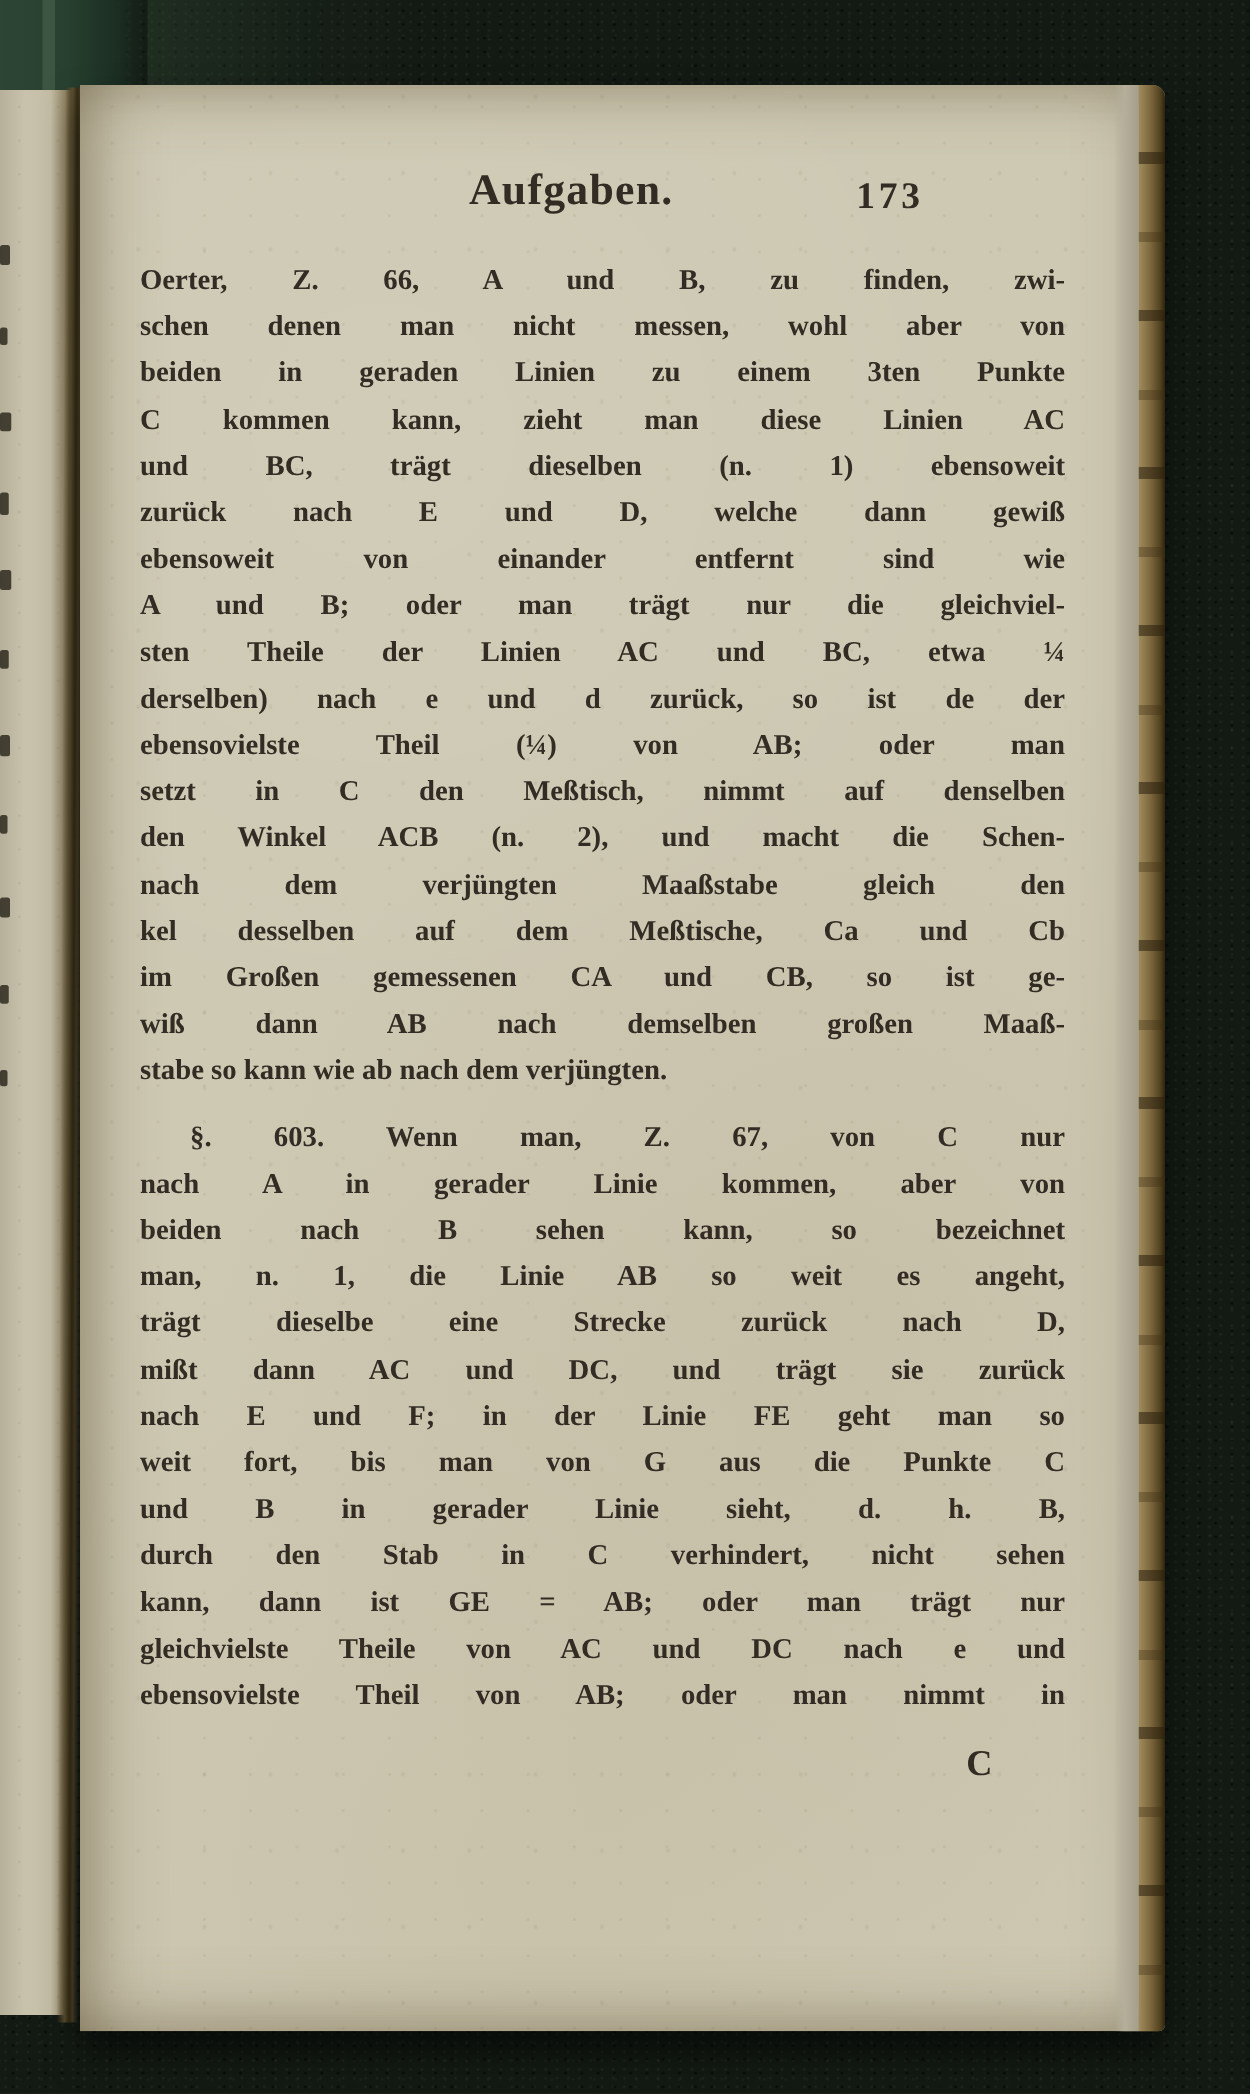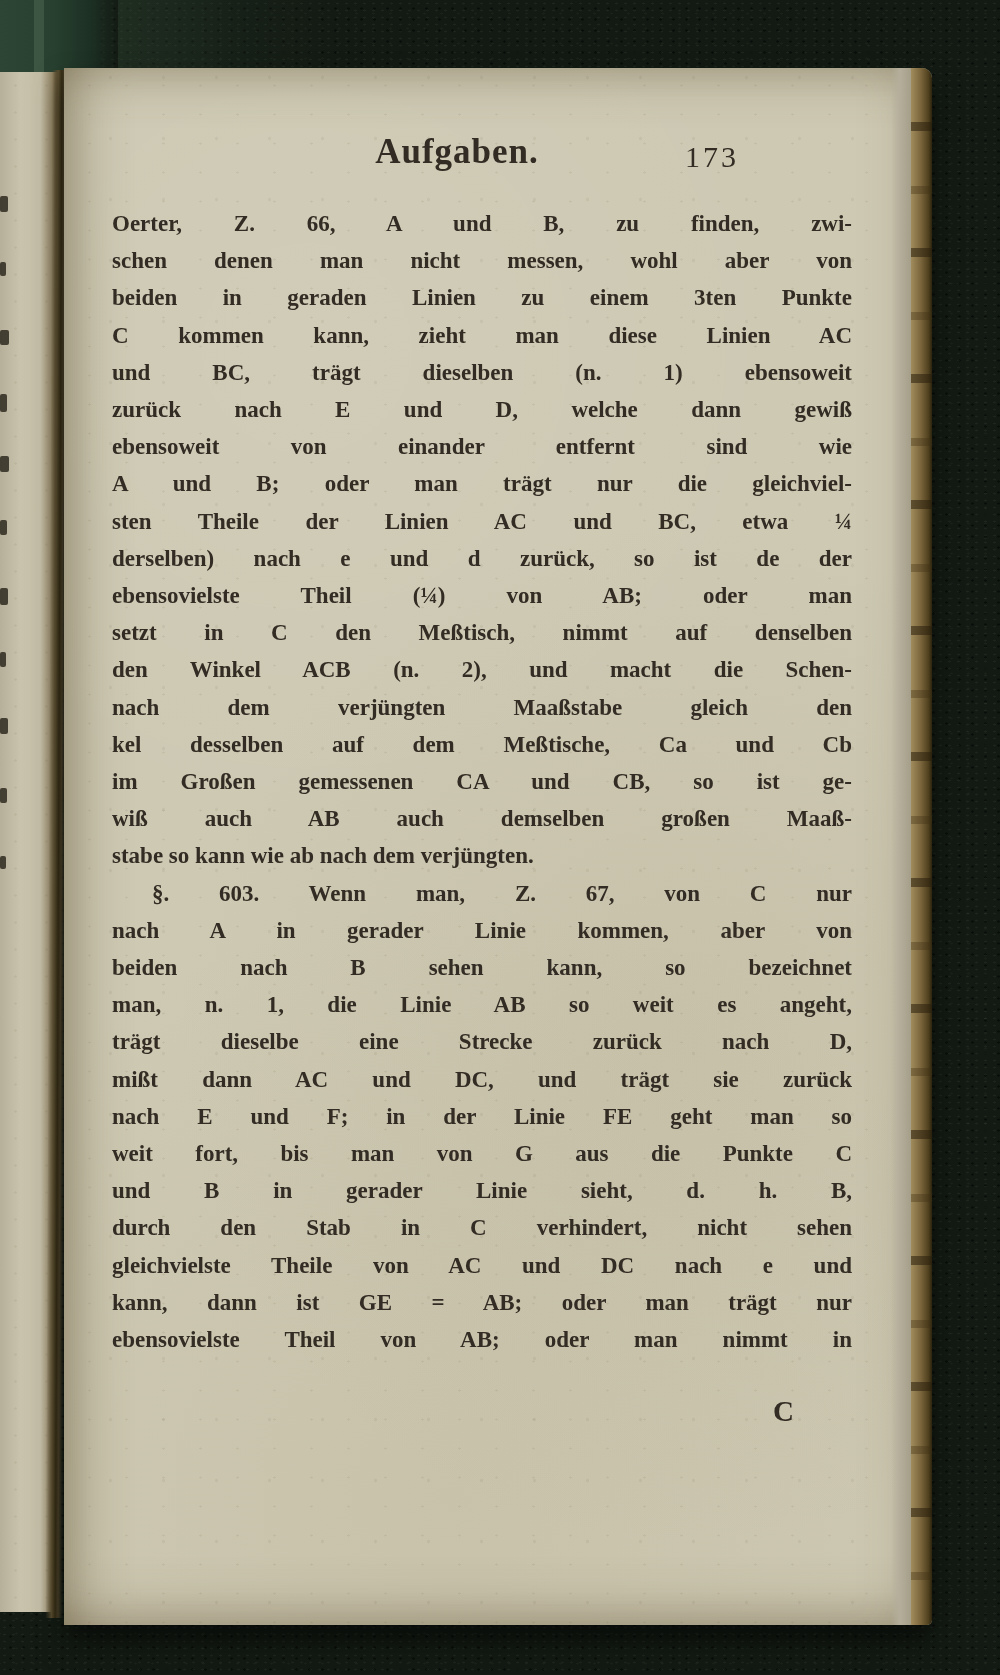--- a/index.html
+++ b/index.html
@@ -82,29 +82,29 @@
     content:"";position:absolute;inset:0;border-radius:inherit;
     background:repeating-linear-gradient(180deg,rgba(0,0,0,0) 0 54px,rgba(40,30,12,0.55) 54px 63px,rgba(0,0,0,0) 63px 118px,rgba(60,45,18,0.35) 118px 126px);
   }
   
   .running-head{
     position:absolute;top:64px;left:393px;transform:translateX(-50%);
     font-size:35px;font-weight:bold;color:var(--ink,#322c24);letter-spacing:1px;white-space:nowrap;
   }
   .page-number{
     position:absolute;top:72px;left:621px;
-    font-size:30px;font-weight:normal;color:var(--ink,#322c24);letter-spacing:3px;
+    font-size:30px;font-weight:bold;color:var(--ink,#322c24);letter-spacing:3px;
   }
   .textblock{
     position:absolute;top:137px;left:48px;width:740px;
     font-size:23px;line-height:37.2px;font-weight:bold;color:var(--ink,#322c24);
   }
   .line{white-space:normal;}
   .line.j{text-align:justify;text-align-last:justify;}
-  .line.indent{text-indent:40px;}
+  .line.indent{text-indent:40px;margin-top:16px;}
   .catchword{
     position:absolute;top:1327px;left:48px;width:740px;
     text-align:right;padding-right:58px;box-sizing:border-box;
     font-size:29px;font-weight:bold;color:var(--ink,#322c24);
   }
 </style>
 </head>
 <body>
 
 <div class="scene">
@@ -144,34 +144,34 @@
         <div class="line j">ebensoweit von einander entfernt sind wie</div>
         <div class="line j">A und B; oder man trägt nur die gleichviel-</div>
         <div class="line j">sten Theile der Linien AC und BC, etwa ¼</div>
         <div class="line j">derselben) nach e und d zurück, so ist de der</div>
         <div class="line j">ebensovielste Theil (¼) von AB; oder man</div>
         <div class="line j">setzt in C den Meßtisch, nimmt auf denselben</div>
         <div class="line j">den Winkel ACB (n. 2), und macht die Schen-</div>
         <div class="line j">nach dem verjüngten Maaßstabe gleich den</div>
         <div class="line j">kel desselben auf dem Meßtische, Ca und Cb</div>
         <div class="line j">im Großen gemessenen CA und CB, so ist ge-</div>
-        <div class="line j">wiß auch AB auch demselben großen Maaß-</div>
+        <div class="line j">wiß dann AB nach demselben großen Maaß-</div>
         <div class="line">stabe so kann wie ab nach dem verjüngten.</div>
         <div class="line j indent">§. 603. Wenn man, Z. 67, von C nur</div>
         <div class="line j">nach A in gerader Linie kommen, aber von</div>
         <div class="line j">beiden nach B sehen kann, so bezeichnet</div>
         <div class="line j">man, n. 1, die Linie AB so weit es angeht,</div>
         <div class="line j">trägt dieselbe eine Strecke zurück nach D,</div>
         <div class="line j">mißt dann AC und DC, und trägt sie zurück</div>
         <div class="line j">nach E und F; in der Linie FE geht man so</div>
         <div class="line j">weit fort, bis man von G aus die Punkte C</div>
         <div class="line j">und B in gerader Linie sieht, d. h. B,</div>
         <div class="line j">durch den Stab in C verhindert, nicht sehen</div>
+        <div class="line j">kann, dann ist GE = AB; oder man trägt nur</div>
         <div class="line j">gleichvielste Theile von AC und DC nach e und</div>
-        <div class="line j">kann, dann ist GE = AB; oder man trägt nur</div>
         <div class="line j">ebensovielste Theil von AB; oder man nimmt in</div>
       </div>
 
     <div class="catchword">C</div>
 
     <div class="edge-gray"></div>
     <div class="edge-brown"></div>
   </div>
 
 </div>

